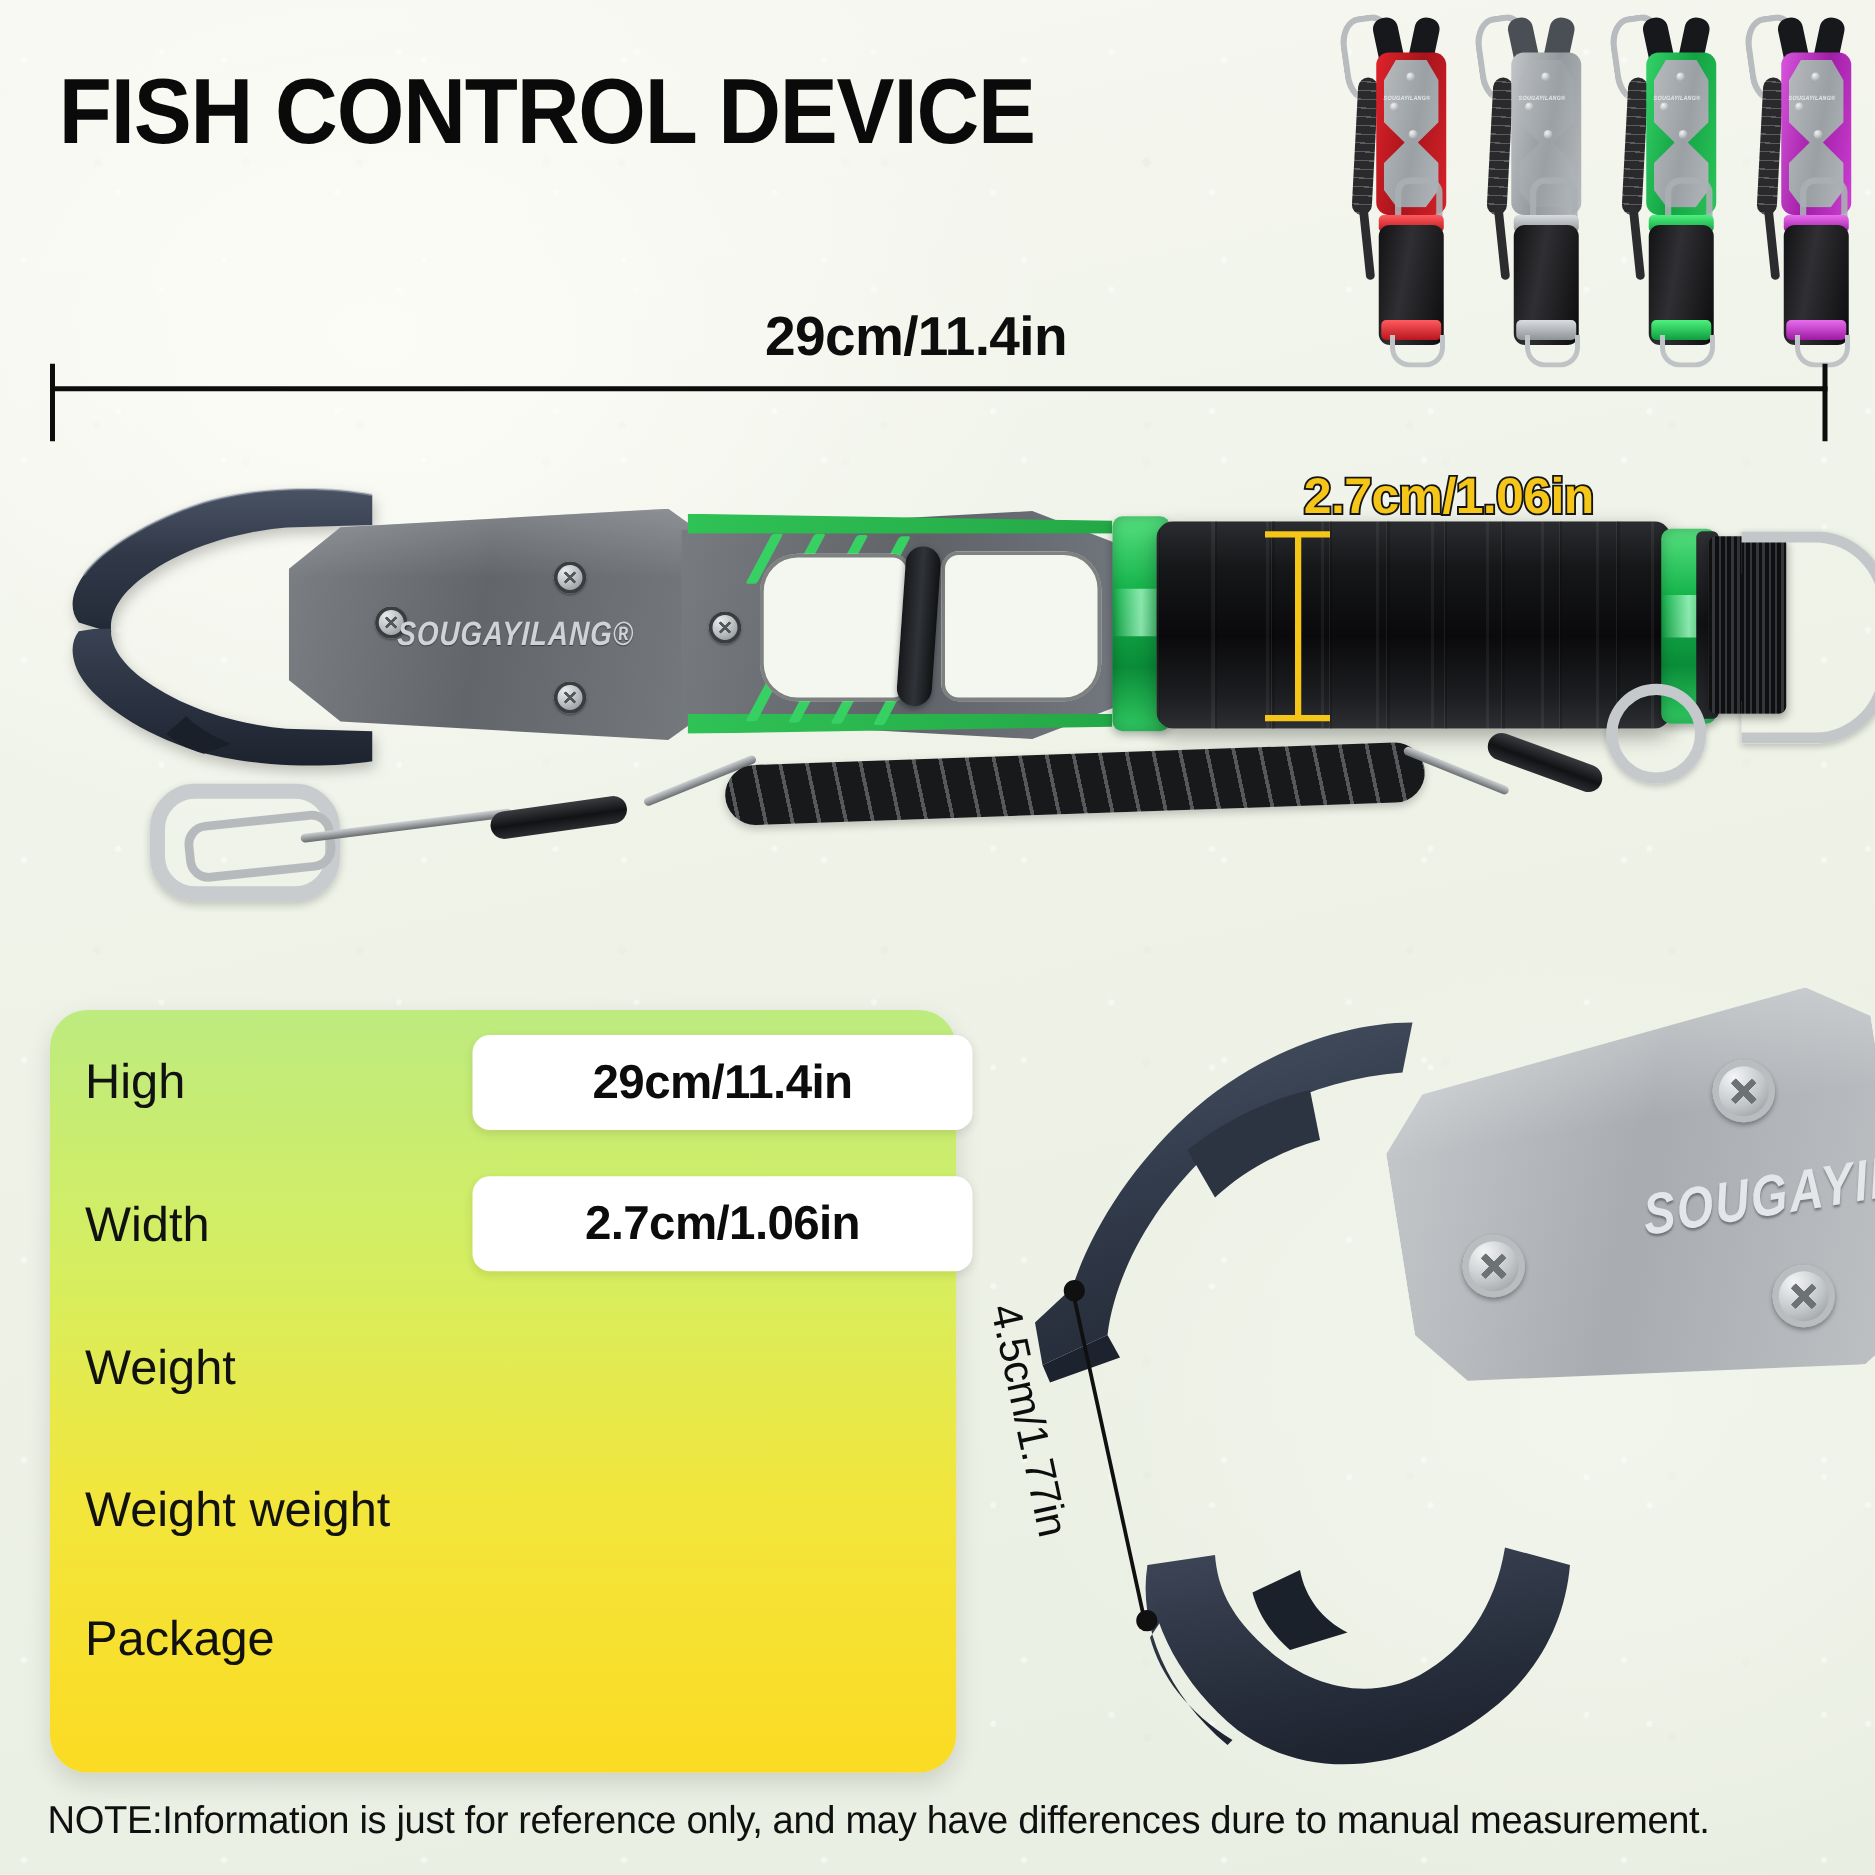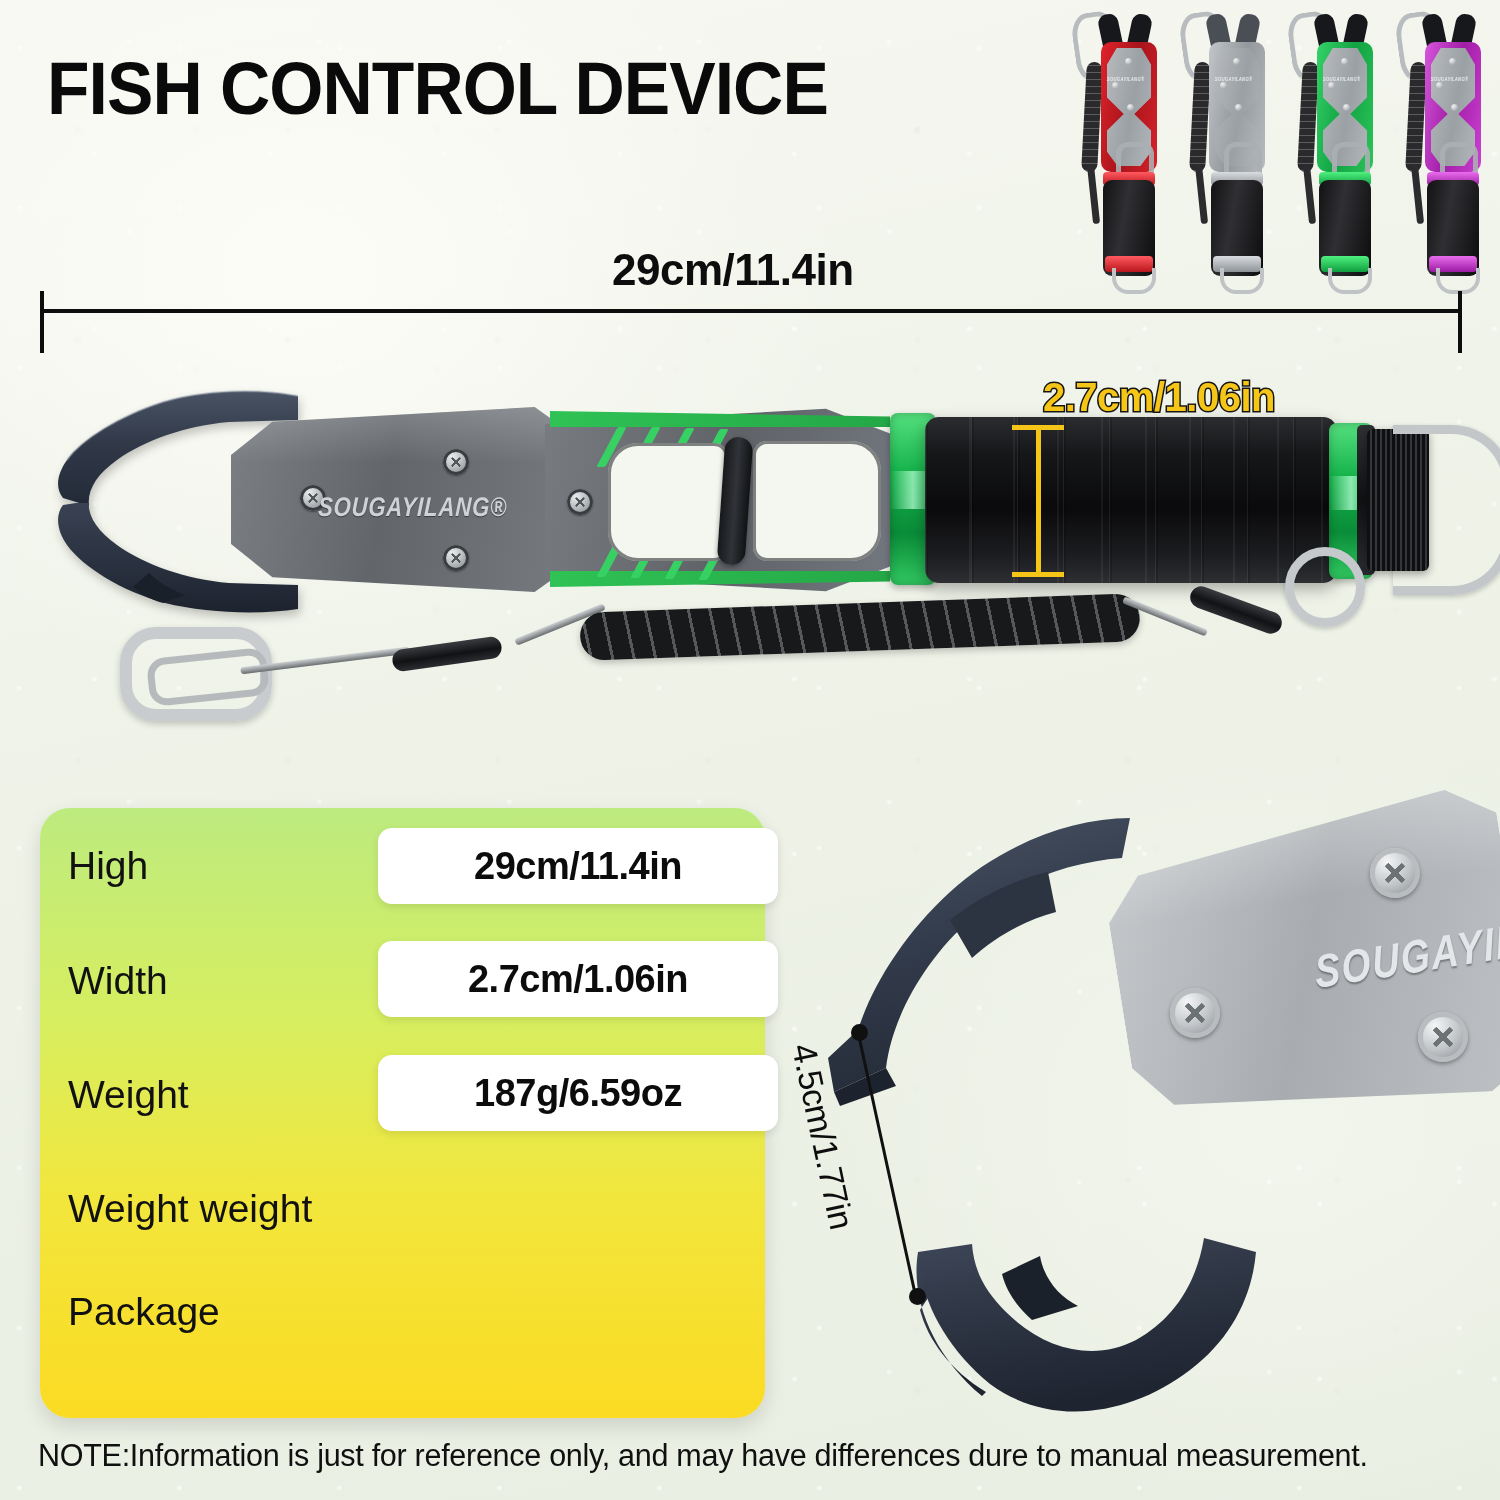--- a/index.html
+++ b/index.html
@@ -456,23 +456,20 @@
     <div class="spec-pill" style="top:20px;height:76px;">
       <span class="spec-value">29cm/11.4in</span>
     </div>
 
     <div class="spec-label" style="top:151px;">Width</div>
     <div class="spec-pill" style="top:133px;height:76px;">
       <span class="spec-value">2.7cm/1.06in</span>
     </div>
 
     <div class="spec-label" style="top:265px;text-align:right;">Weight</div>
-    <div class="spec-pill" style="top:247px;height:76px;">
-      <span class="spec-value">187g/6.59oz</span>
-    </div>
 
     <div class="spec-label" style="top:379px;">Weight weight</div>
 
     <div class="spec-label" style="top:482px;">Package</div>
   </div>
 
   <div class="closeup">
     <svg width="700" height="620" viewBox="0 0 700 620">
       <defs>
         <linearGradient id="cj1" x1="0" y1="0" x2="0.3" y2="1">

